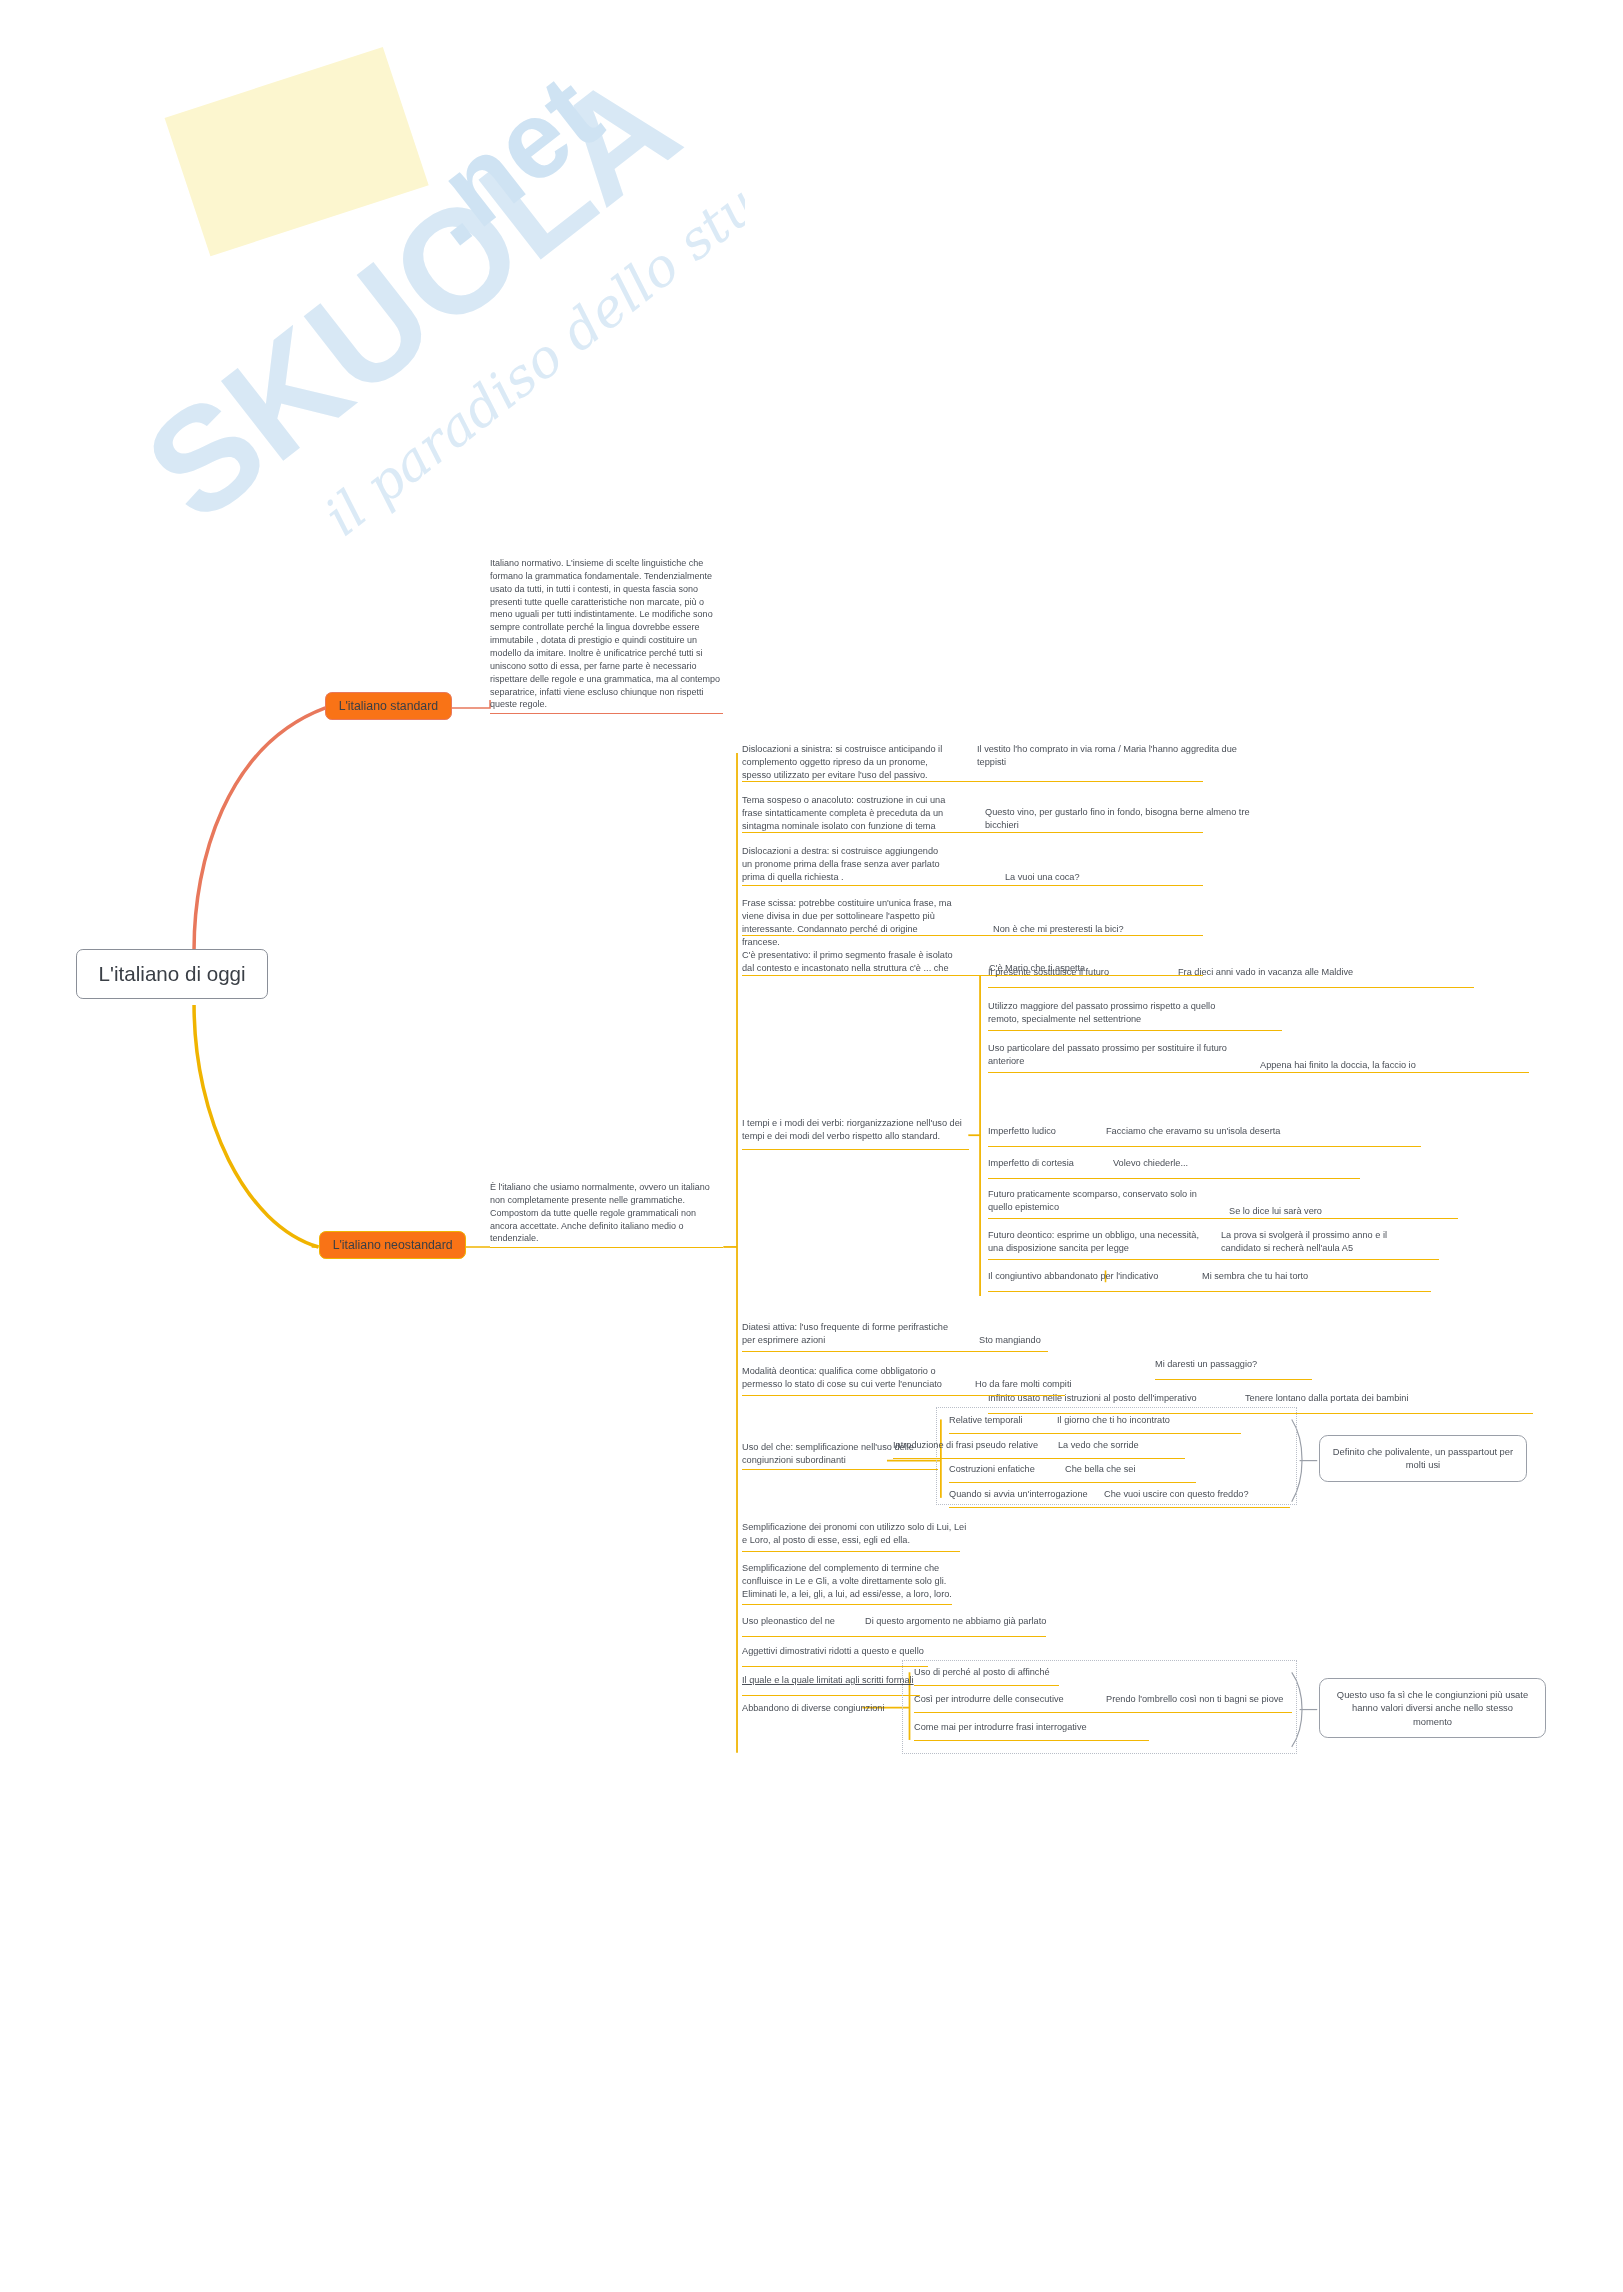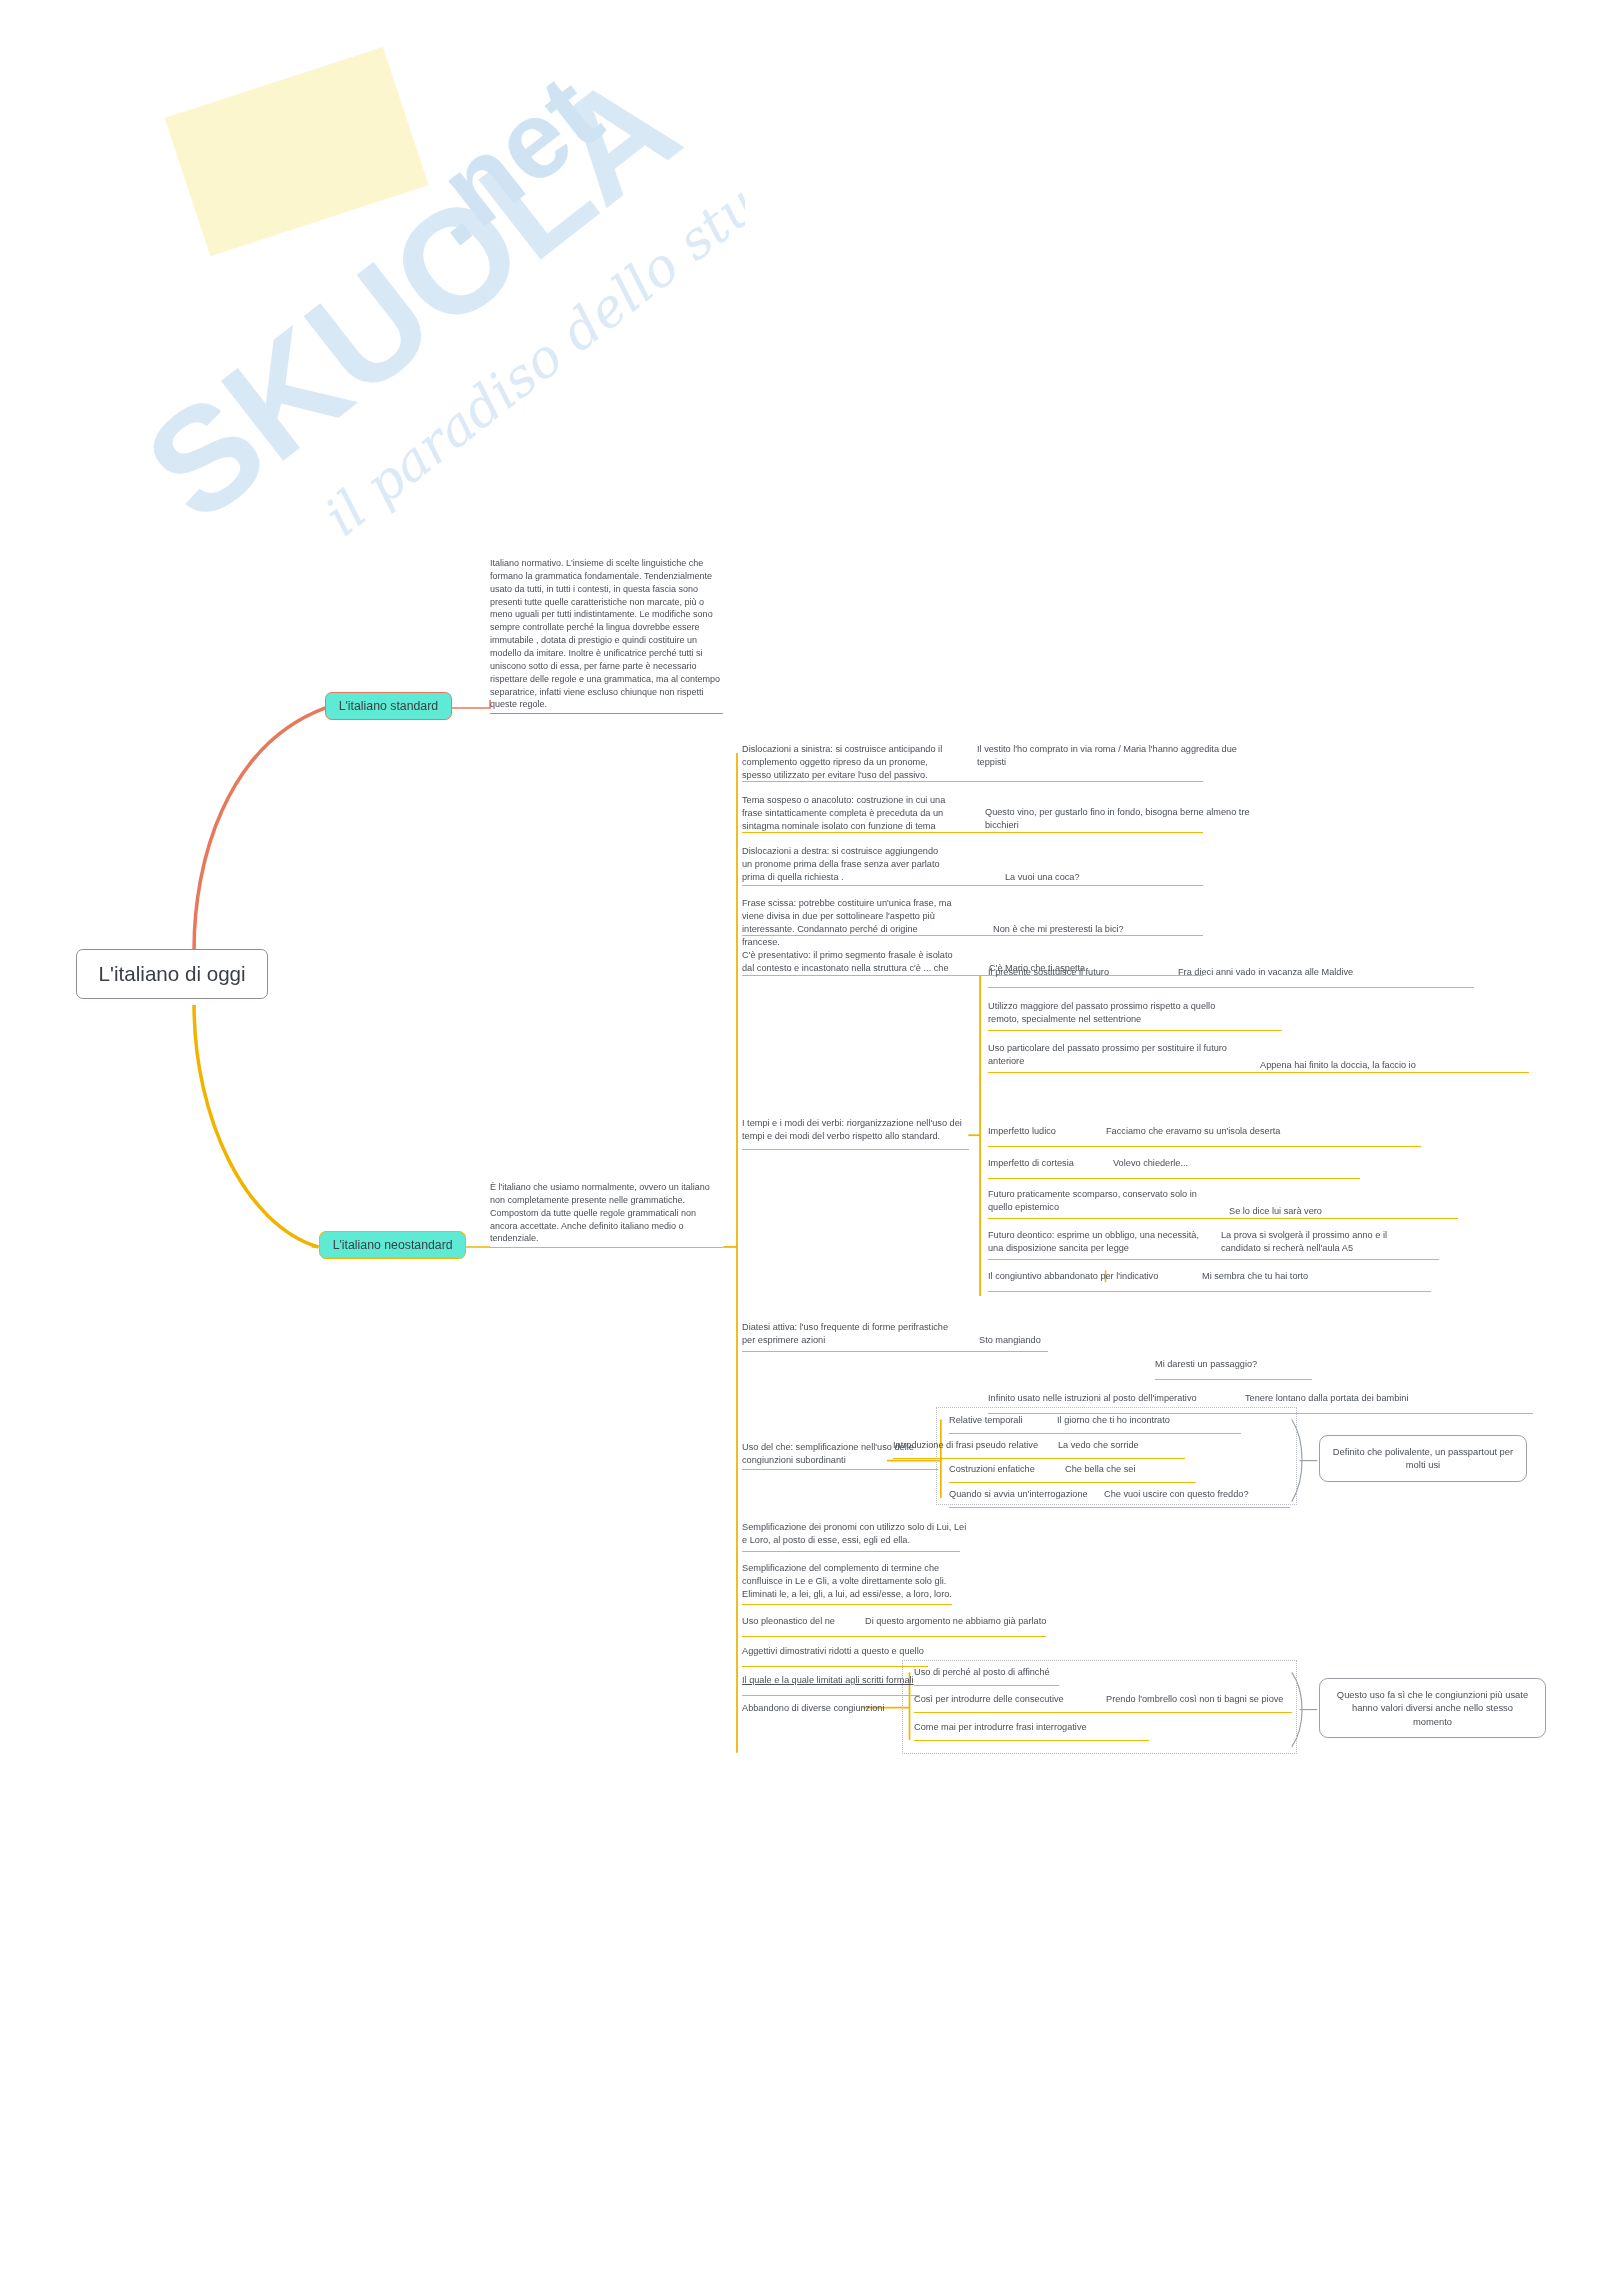--- a/index.html
+++ b/index.html
@@ -44,21 +44,21 @@
     padding:11.8px 21.6px;
     font-size:20.6px;
     color:#3a3f46;
     white-space:nowrap;
     left:76px; top:949px;
   }
 
   .branch-node{
     border:1.2px solid #e8785c;
     border-radius:6.9px;
-    background:#5eead4;
+    background:#f97316;
     padding:5.9px 12.7px;
     font-size:12.3px;
     color:#3a3f46;
     white-space:nowrap;
   }
   .branch-node.amber{border-color:#f0b400;}
 
   .desc{
     position:absolute;
     font-size:9px;
@@ -257,20 +257,25 @@
     <div class="ex" style="left:257px; width:294px;">Tenere lontano dalla portata dei bambini</div>
     <div class="rule" style="width:545px;"></div>
   </div>
 
   <div class="pair" style="left:742px; top:1321px; width:686px; height:31px;">
     <div class="def" style="width:216px;">Diatesi attiva: l'uso frequente di forme perifrastiche per esprimere azioni</div>
     <div class="ex" style="left:237px; top:12.7px; width:186px;">Sto mangiando</div>
     <div class="rule" style="width:306px;"></div>
   </div>
 
+  <div class="pair" style="left:742px; top:1365px; width:686px; height:31px;">
+    <div class="def" style="width:216px;">Modalità deontica: qualifica come obbligatorio o permesso lo stato di cose su cui verte l'enunciato</div>
+    <div class="ex" style="left:233px; top:12.7px; width:186px;">Ho da fare molti compiti</div>
+    <div class="rule" style="width:323px;"></div>
+  </div>
 
   <div class="pair" style="left:742px; top:1441px; width:255px; height:29px;">
     <div class="def" style="width:196px;">Uso del che: semplificazione nell'uso delle congiunzioni subordinanti</div>
     <div class="rule" style="width:196px;"></div>
   </div>
 
   <div class="dotted-group" style="left:936px; top:1407px; width:361px; height:98px;"></div>
 
   <div class="pair" style="left:949px; top:1414px; width:343px; height:19.6px;">
     <div class="def" style="width:98px;">Relative temporali</div>

